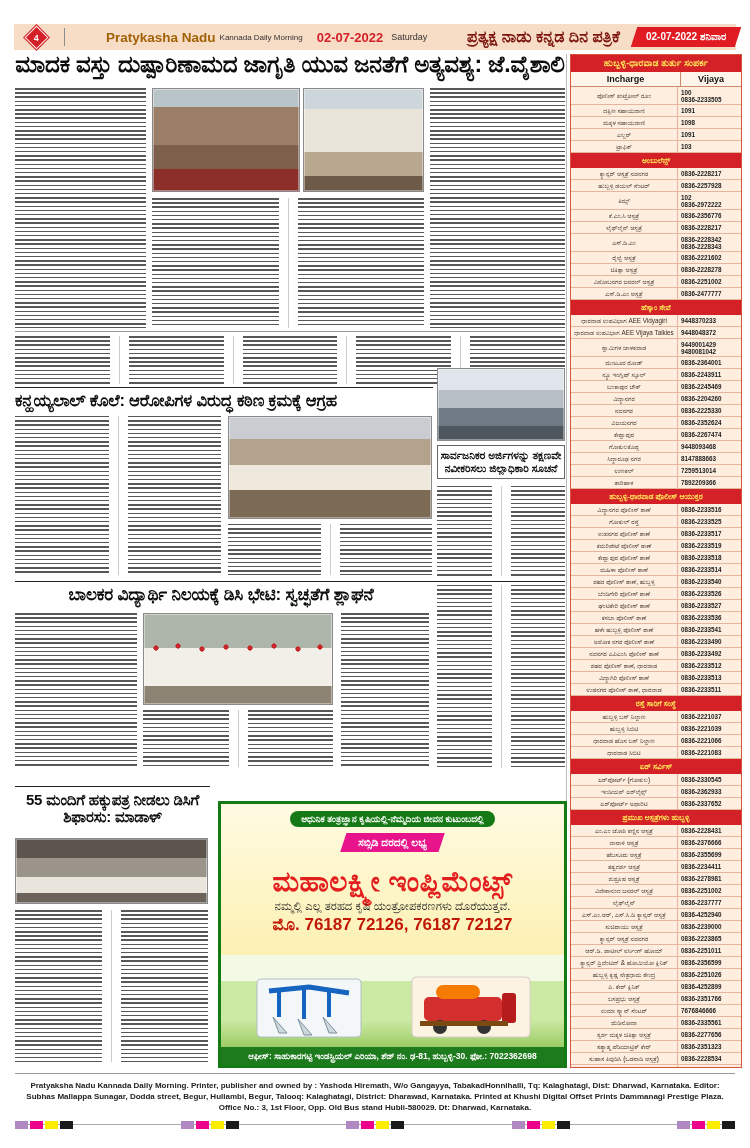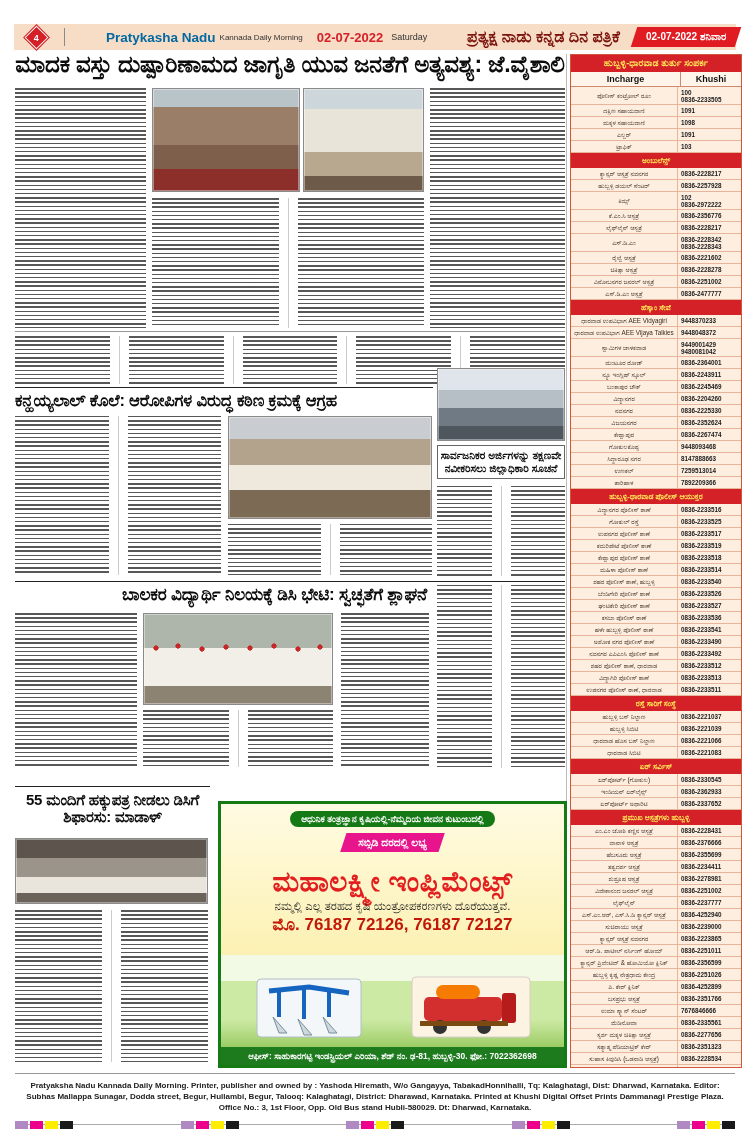--- a/index.html
+++ b/index.html
@@ -8,21 +8,21 @@
   .abs{position:absolute;box-sizing:border-box;}
 
   
   .masthead{left:14px;top:24px;width:722px;height:26px;background:#f7dcc6;
             display:flex;align-items:center;padding:0 0 0 8px;}
   .logo-diamond{width:15px;height:15px;background:#d42027;transform:rotate(45deg);
                 border:1.5px solid #fff;outline:1px solid #d42027;margin:0 10px 0 6px;flex:0 0 auto;
                 display:flex;align-items:center;justify-content:center;}
   .logo-diamond span{transform:rotate(-45deg);color:#fff;font-size:9px;font-weight:bold;}
   .mh-div{width:1px;height:18px;background:#8a8a8a;margin:0 9px;}
-  .mh-title{font-size:13.5px;font-weight:bold;color:#0369a1;white-space:nowrap;padding-left:32px;}
+  .mh-title{font-size:13.5px;font-weight:bold;color:#a16207;white-space:nowrap;padding-left:32px;}
   .mh-sub{font-size:8px;color:#333;margin-left:4px;white-space:nowrap;}
   .mh-date{font-size:13px;font-weight:bold;color:#d42027;margin-left:14px;white-space:nowrap;}
   .mh-day{font-size:9px;color:#333;margin-left:8px;white-space:nowrap;}
   .mh-kn{font-size:16px;font-weight:bold;color:#7a140c;margin-left:auto;white-space:nowrap;}
   .mh-ribbon{background:#e01b22;transform:skewX(-18deg);padding:4px 12px;margin-left:14px;margin-right:-2px;}
   .mh-ribbon span{display:block;transform:skewX(18deg);color:#fff;font-size:10px;font-weight:bold;white-space:nowrap;}
 
   
   .hrule{height:1px;background:#222;}
   .vrule{width:1px;background:#bbb;}
@@ -161,21 +161,21 @@
 
   <div class="abs photo photoC" style="left:437px;top:368px;width:128px;height:73px;"></div>
   <div class="abs boxhead" style="left:437px;top:445px;width:128px;">ಸಾರ್ವಜನಿಕರ ಅರ್ಜಿಗಳನ್ನು ತಕ್ಷಣವೇ ನವೀಕರಿಸಲು ಜಿಲ್ಲಾಧಿಕಾರಿ ಸೂಚನೆ</div>
   <div class="abs colwrap" style="left:437px;top:486px;width:128px;height:90px;">
     <div class="gcol"></div>
       <div class="cdiv"></div>
       <div class="gcol"></div>
   </div>
 
   <div class="abs hrule" style="left:15px;top:581px;width:550px;"></div>
-  <div class="abs headline" style="left:15px;top:585px;width:412px;font-size:17px;text-align:right;">ಬಾಲಕರ ವಿದ್ಯಾರ್ಥಿ ನಿಲಯಕ್ಕೆ ಡಿಸಿ ಭೇಟಿ: ಸ್ವಚ್ಛತೆಗೆ ಶ್ಲಾಘನೆ</div>
+  <div class="abs headline" style="left:15px;top:585px;width:412px;font-size:17px;text-align:center;">ಬಾಲಕರ ವಿದ್ಯಾರ್ಥಿ ನಿಲಯಕ್ಕೆ ಡಿಸಿ ಭೇಟಿ: ಸ್ವಚ್ಛತೆಗೆ ಶ್ಲಾಘನೆ</div>
 
   <div class="abs gcol" style="left:15px;top:613px;width:122px;height:155px;"></div>
   <div class="abs photo photoD" style="left:143px;top:613px;width:190px;height:92px;"></div>
   <div class="abs gcol" style="left:341px;top:613px;width:88px;height:155px;"></div>
   <div class="abs colwrap" style="left:437px;top:585px;width:128px;height:183px;">
     <div class="gcol"></div>
       <div class="cdiv"></div>
       <div class="gcol"></div>
   </div>
   <div class="abs colwrap" style="left:143px;top:710px;width:190px;height:57px;">
@@ -218,21 +218,21 @@
         <rect x="14" y="52" width="88" height="5" fill="#7b4a12"></rect>
       </svg>
     </div>
     <div class="ad-addr">ಆಫೀಸ್: ಸಾಹುಕಾರಗಟ್ಟಿ ಇಂಡಸ್ಟ್ರಿಯಲ್ ಎರಿಯಾ, ಶೆಡ್ ನಂ. ಢ-81, ಹುಬ್ಬಳ್ಳಿ-30. ಫೋ.: 7022362698</div>
   </div>
 
   <div class="abs sidebar">
     <div class="sb-title">ಹುಬ್ಬಳ್ಳಿ-ಧಾರವಾಡ ತುರ್ತು ಸಂಪರ್ಕ</div>
     <div class="sb-colhead">
       <div class="c1">Incharge</div>
-      <div class="c2">Khushi</div>
+      <div class="c2">Vijaya</div>
     </div>
     <div>
         <div class="sb-row">
           <div class="sb-name">ಪೊಲೀಸ್ ಕಂಟ್ರೋಲ್ ರೂಂ</div>
           <div class="sb-contact">100
 0836-2233505</div>
         </div>
         <div class="sb-row">
           <div class="sb-name">ದಕ್ಷಿಣ ಸಹಾಯವಾಣಿ</div>
           <div class="sb-contact">1091</div>

